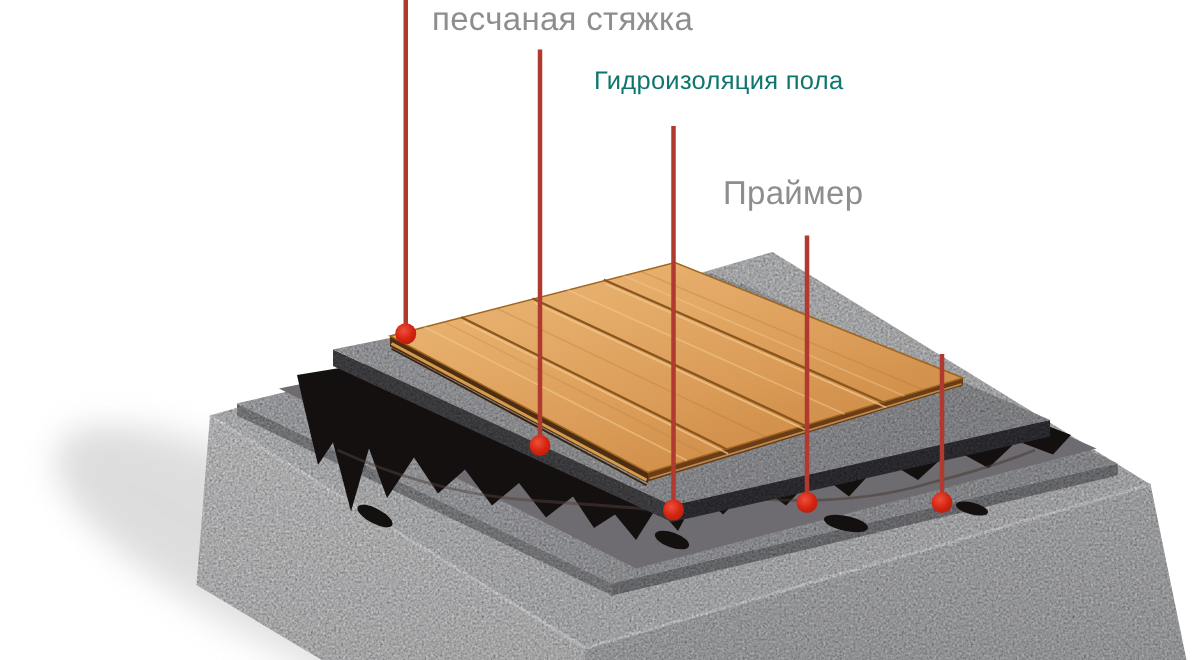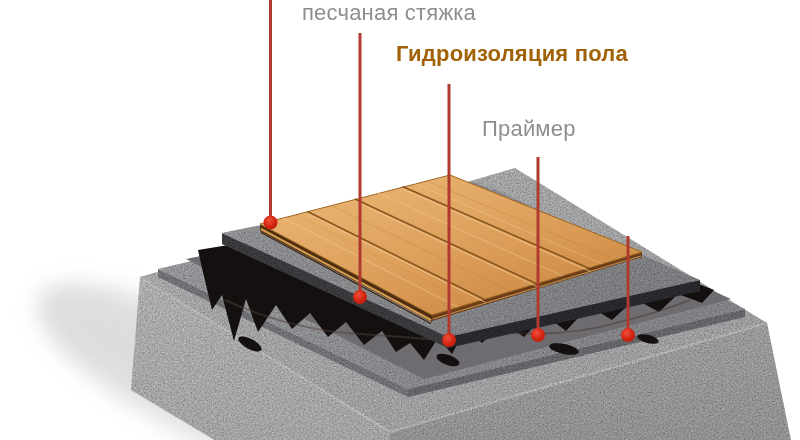--- a/index.html
+++ b/index.html
@@ -13,30 +13,30 @@
   .stage svg{position:absolute;left:0;top:0;}
   .lbl{
     position:absolute;
     color:#8d8e90;
     font-size:22px;
     line-height:24px;
     white-space:nowrap;
     letter-spacing:.2px;
   }
   .lbl.bold{
-    font-weight:bold;
-    color:#a16207;
-    font-size:22px;
+    font-weight:normal;
+    color:#0f766e;
+    font-size:17px;
   }
   .lbl.wrap{
     white-space:normal;
     width:205px;
     line-height:33px;
   }
-  #lbl-sand{left:302px;top:1px;}
+  #lbl-sand{left:288px;top:1px;}
   #lbl-waterproofing{left:396px;top:42px;}
   #lbl-primer{left:482px;top:117px;text-align:center;}
   #lbl-leveling{left:577px;top:169px;}
 </style>
 </head>
 <body>
 
 <div class="stage">
 
   <svg width="800" height="440" viewBox="0 0 800 440">

